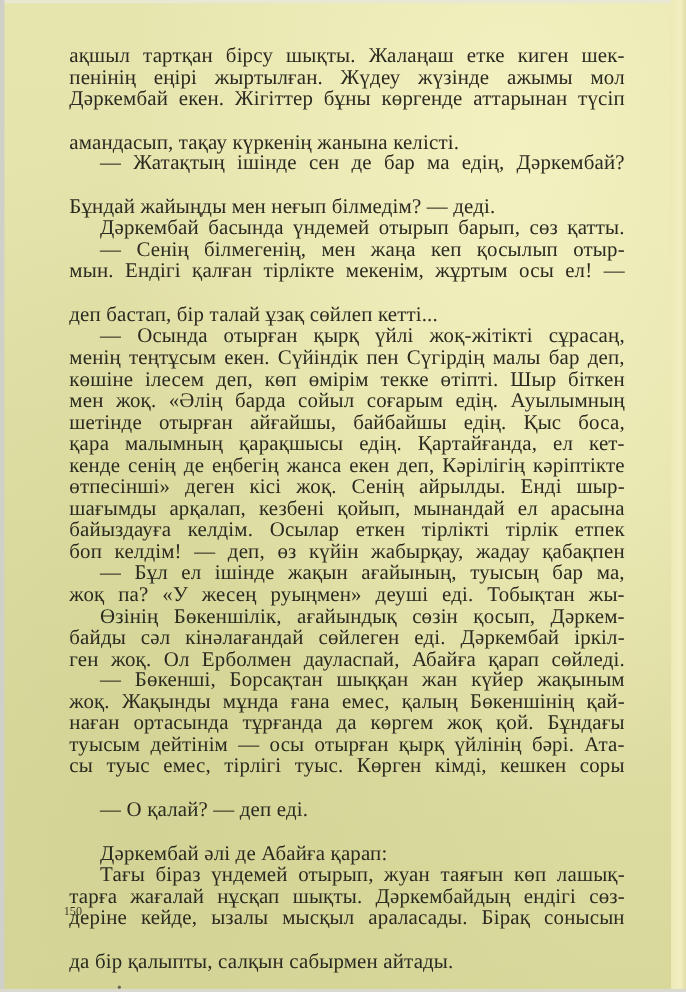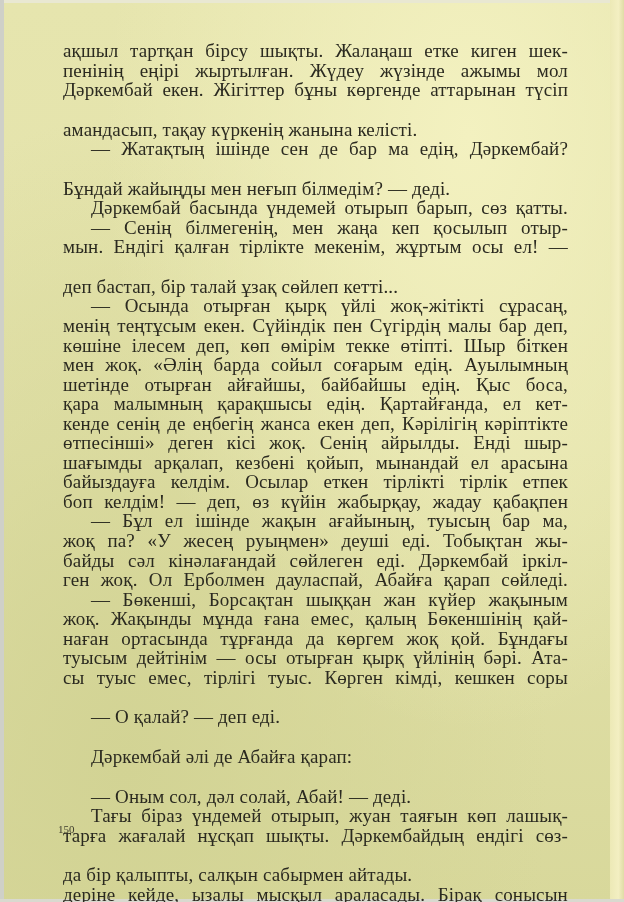--- a/index.html
+++ b/index.html
@@ -264,20 +264,28 @@
         <span class="w">жоқ</span>
         <span class="w">па?</span>
         <span class="w">«У</span>
         <span class="w">жесең</span>
         <span class="w">руыңмен»</span>
         <span class="w">деуші</span>
         <span class="w">еді.</span>
         <span class="w">Тобықтан</span>
         <span class="w">жы-</span>
       </div>
+      <div class="line indent">
+        <span class="w">Өзінің</span>
+        <span class="w">Бөкеншілік,</span>
+        <span class="w">ағайындық</span>
+        <span class="w">сөзін</span>
+        <span class="w">қосып,</span>
+        <span class="w">Дəркем-</span>
+      </div>
       <div class="line">
         <span class="w">байды</span>
         <span class="w">сəл</span>
         <span class="w">кінəлағандай</span>
         <span class="w">сөйлеген</span>
         <span class="w">еді.</span>
         <span class="w">Дəркембай</span>
         <span class="w">іркіл-</span>
       </div>
       <div class="line">
@@ -336,47 +344,46 @@
         <span class="w">емес,</span>
         <span class="w">тірлігі</span>
         <span class="w">туыс.</span>
         <span class="w">Көрген</span>
         <span class="w">кімді,</span>
         <span class="w">кешкен</span>
         <span class="w">соры</span>
       </div>
       <div class="line indent last">— О қалай? — деп еді.</div>
       <div class="line indent last">Дəркембай əлі де Абайға қарап:</div>
-      <div class="line indent last">— Оным сол, дəл солай, Абай! — деді.</div>
       <div class="line indent">
         <span class="w">Тағы</span>
         <span class="w">біраз</span>
         <span class="w">үндемей</span>
         <span class="w">отырып,</span>
         <span class="w">жуан</span>
         <span class="w">таяғын</span>
         <span class="w">көп</span>
         <span class="w">лашық-</span>
       </div>
       <div class="line">
         <span class="w">тарға</span>
         <span class="w">жағалай</span>
         <span class="w">нұсқап</span>
         <span class="w">шықты.</span>
         <span class="w">Дəркембайдың</span>
         <span class="w">ендігі</span>
         <span class="w">сөз-</span>
       </div>
-      <div class="line last">да бір қалыпты, салқын сабырмен айтады.</div>
       <div class="line">
         <span class="w">деріне</span>
         <span class="w">кейде,</span>
         <span class="w">ызалы</span>
         <span class="w">мысқыл</span>
         <span class="w">араласады.</span>
         <span class="w">Бірақ</span>
         <span class="w">сонысын</span>
       </div>
+      <div class="line last">да бір қалыпты, салқын сабырмен айтады.</div>
     </div>
 
   <div class="page-number">150</div>
   <div class="speck"></div>
 </div>
 
 </body></html>

